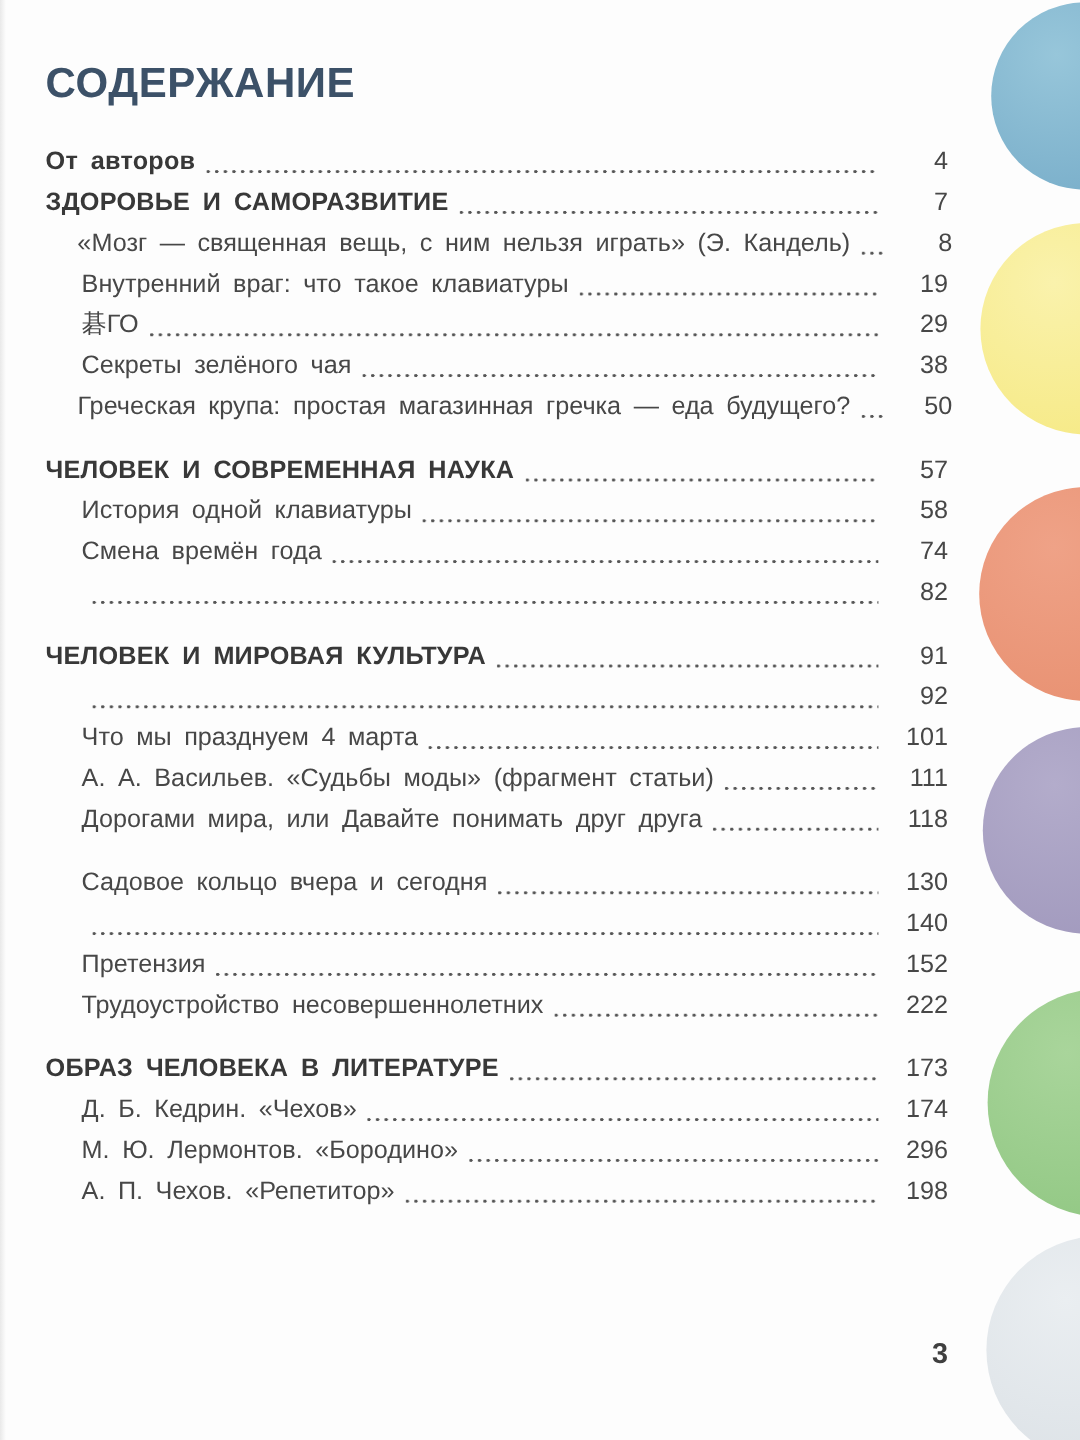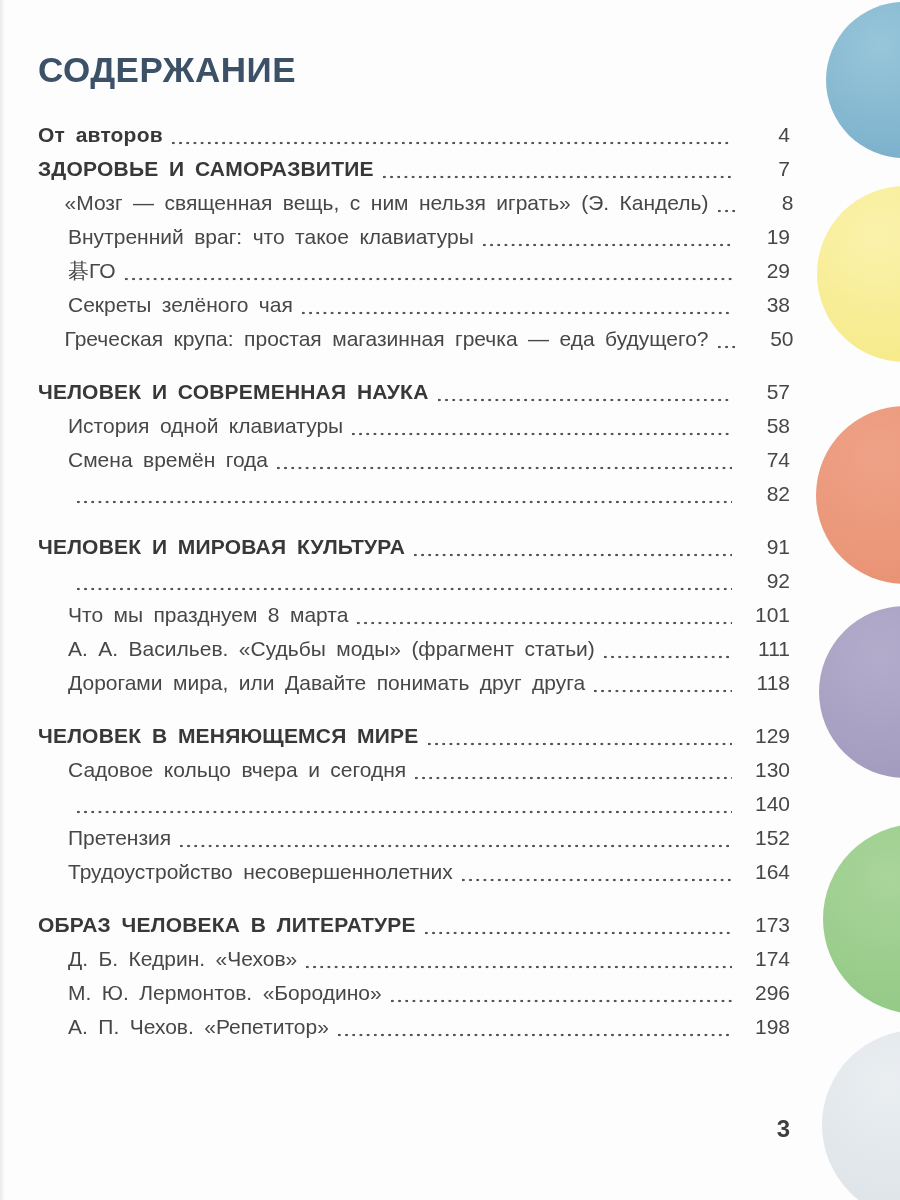--- a/index.html
+++ b/index.html
@@ -135,59 +135,54 @@
           <div class="toc-row heading">
             <span class="label">ЧЕЛОВЕК И МИРОВАЯ КУЛЬТУРА</span>
             <span class="leader"></span>
             <span class="pg">91</span>
           </div>
           <div class="toc-row entry">
             <span class="leader"></span>
             <span class="pg">92</span>
           </div>
           <div class="toc-row entry">
-            <span class="label">Что мы празднуем 8 марта</span>
+            <span class="label">Что мы празднуем 4 марта</span>
             <span class="leader"></span>
             <span class="pg">101</span>
           </div>
           <div class="toc-row entry">
             <span class="label">А. А. Васильев. «Судьбы моды» (фрагмент статьи)</span>
             <span class="leader"></span>
             <span class="pg">111</span>
           </div>
           <div class="toc-row entry">
             <span class="label">Дорогами мира, или Давайте понимать друг друга</span>
             <span class="leader"></span>
             <span class="pg">118</span>
           </div>
         </div>
         <div class="toc-group">
-          <div class="toc-row heading">
-            <span class="label">ЧЕЛОВЕК В МЕНЯЮЩЕМСЯ МИРЕ</span>
-            <span class="leader"></span>
-            <span class="pg">129</span>
-          </div>
           <div class="toc-row entry">
             <span class="label">Садовое кольцо вчера и сегодня</span>
             <span class="leader"></span>
             <span class="pg">130</span>
           </div>
           <div class="toc-row entry">
             <span class="leader"></span>
             <span class="pg">140</span>
           </div>
           <div class="toc-row entry">
             <span class="label">Претензия</span>
             <span class="leader"></span>
             <span class="pg">152</span>
           </div>
           <div class="toc-row entry">
             <span class="label">Трудоустройство несовершеннолетних</span>
             <span class="leader"></span>
-            <span class="pg">164</span>
+            <span class="pg">222</span>
           </div>
         </div>
         <div class="toc-group">
           <div class="toc-row heading">
             <span class="label">ОБРАЗ ЧЕЛОВЕКА В ЛИТЕРАТУРЕ</span>
             <span class="leader"></span>
             <span class="pg">173</span>
           </div>
           <div class="toc-row entry">
             <span class="label">Д. Б. Кедрин. «Чехов»</span>

